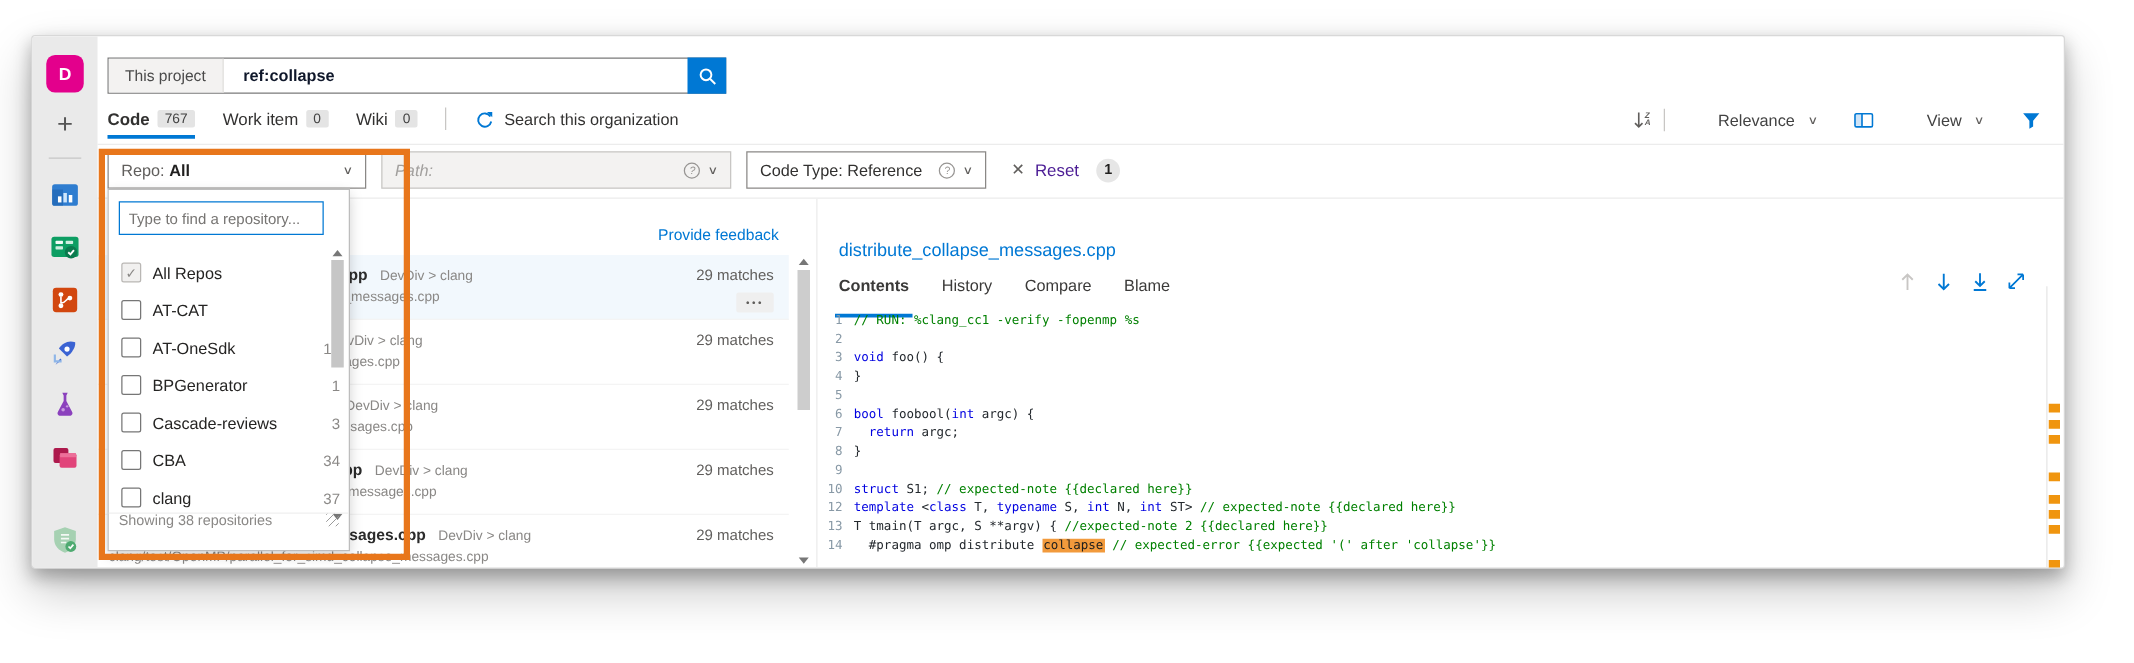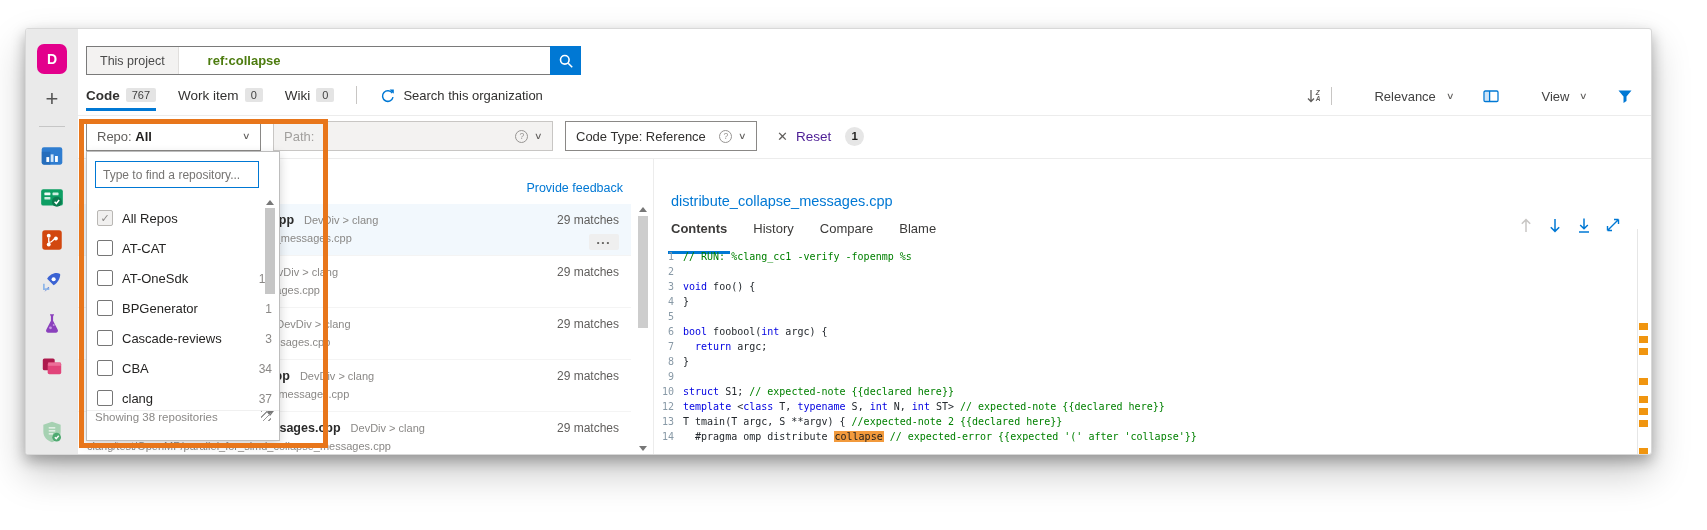--- a/index.html
+++ b/index.html
@@ -22,21 +22,21 @@
   .sb-plus{width:26px; height:20px; color:#555; font-size:22px; font-weight:300; line-height:18px; text-align:center; cursor:pointer;}
   .sb-div{width:26px; height:1px; background:#c6c6c6;}
   .sb-ic{width:26px; height:26px; cursor:pointer;}
   .sb-ic svg{width:26px; height:26px; display:block;}
   .sb-shield{margin-top:24px; opacity:.85;}
   
   .search-box{position:absolute; left:60px; top:17px; width:495px; height:29px; border:1px solid #7a7a7a;
     display:flex; align-items:stretch; background:#fff;}
   .scope-chip{background:#f3f2f1; border-right:1px solid #e1dfdd; color:#4a4a4a; font-size:12.5px;
     display:flex; align-items:center; padding:0 13px; cursor:pointer;}
-  .query{flex:1; display:flex; align-items:center; padding:0 29px; font-size:13px; font-weight:bold; color:#4d7c0f;}
+  .query{flex:1; display:flex; align-items:center; padding:0 16px; font-size:13px; font-weight:bold; color:#0f172a;}
   .search-btn{width:31px; background:var(--accent); display:flex; align-items:center; justify-content:center;
     cursor:pointer; margin:-1px -1px -1px 0;}
   
   .tabs-row{position:absolute; left:60px; top:54px; height:24px; display:flex; align-items:center; gap:22px;}
   .tab{position:relative; display:flex; align-items:center; gap:6px; font-size:13.5px; color:#323130; cursor:pointer;}
   .tab .tab-label{font-weight:normal;}
   .tab.sel .tab-label{font-weight:bold;}
   .tab.sel::after{content:""; position:absolute; left:0; right:0; bottom:-8px; height:3px; background:var(--accent);}
   .tab-badge{background:#e4e4e4; color:#424242; font-size:11px; padding:1px 6px; border-radius:2px;}
   .v-div{width:1px; height:18px; background:#c8c6c4;}
@@ -54,21 +54,21 @@
   .chip{height:30px; border:1px solid #8a8886; background:#fff; display:flex; align-items:center;
     justify-content:space-between; padding:0 10px; font-size:13px; cursor:pointer;}
   .chip .c-label{color:#605e5c;}
   .chip b{color:#201f1e; font-weight:bold;}
   .chip.disabled{background:#f3f2f1; border-color:#c8c6c4; cursor:default;}
   .chip.disabled .c-label{color:#a19f9d;}
   .chip-end{display:flex; align-items:center; gap:7px;}
   .qmark{width:13px; height:13px; border:1px solid #979593; border-radius:50%; color:#979593;
     font-size:8.5px; display:flex; align-items:center; justify-content:center;}
   .qmark::before{content:"?";}
-  .w-repo{width:175px;} .w-branch{width:215px;} .w-path{width:280px;} .w-codetype{width:192px;}
+  .w-repo{width:207px;} .w-branch{width:215px;} .w-path{width:280px;font-style:italic;} .w-codetype{width:192px;}
   .reset{display:flex; align-items:center; gap:8px; margin-left:8px; font-size:13.5px; color:#4c1d95; cursor:pointer;}
   .x-icon{color:#605e5c; font-size:13px;}
   .x-icon::before{content:"\2715";}
   .reset-badge{width:19px; height:19px; border-radius:50%; background:#e6e6e6; color:#201f1e;
     font-size:11.5px; font-weight:bold; display:flex; align-items:center; justify-content:center; margin-left:2px;}
   .hline{position:absolute; left:52px; right:0; height:1px; background:#ececec;}
   
   .results{position:absolute; left:52px; top:130px; width:576px; bottom:0; overflow:hidden;
     border-right:1px solid #ececec;}
   .feedback{position:absolute; top:22px; right:30px; color:var(--accent); font-size:12.5px; cursor:pointer;}

